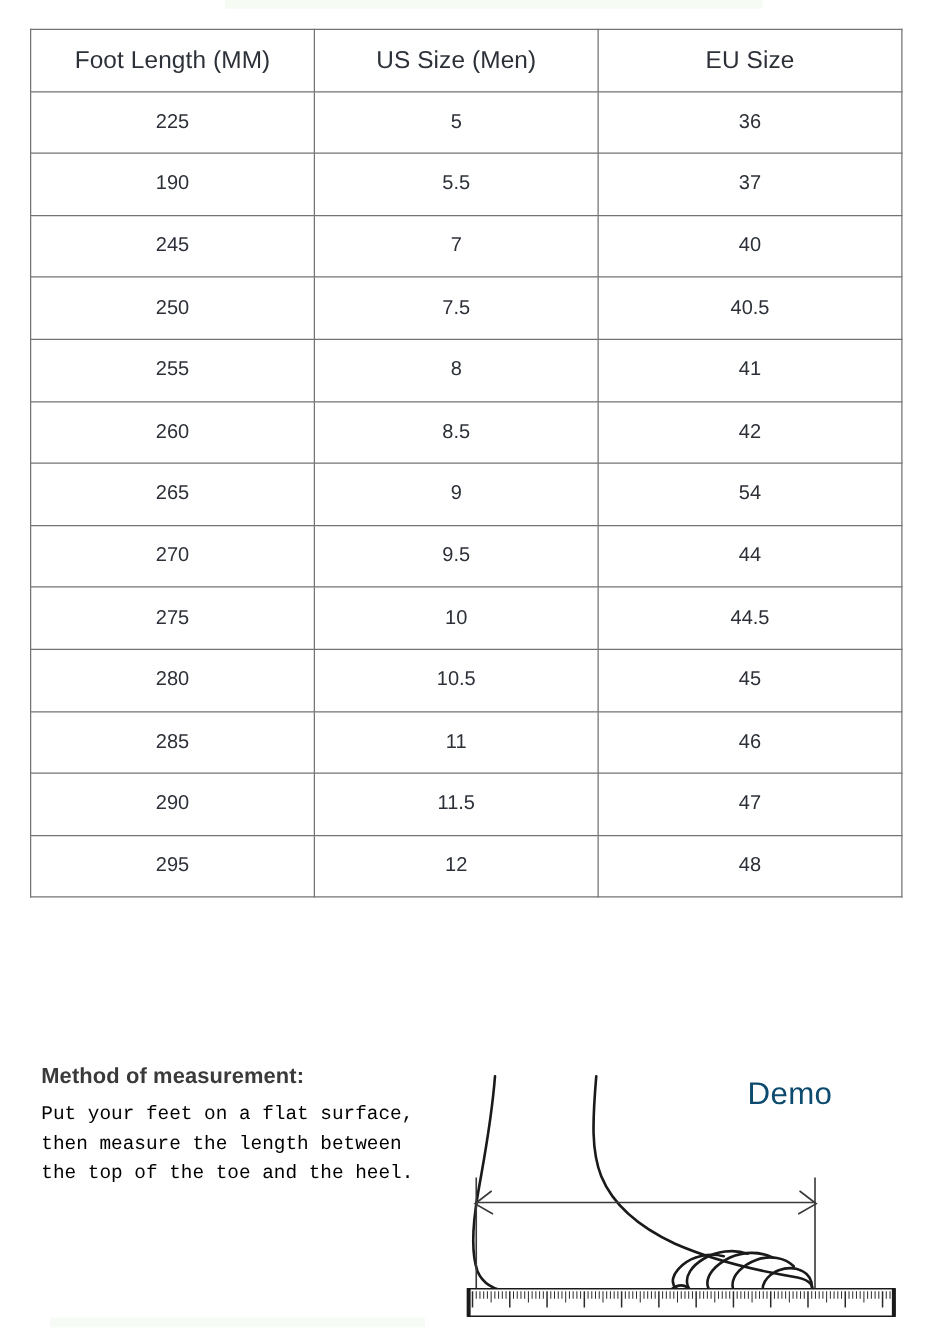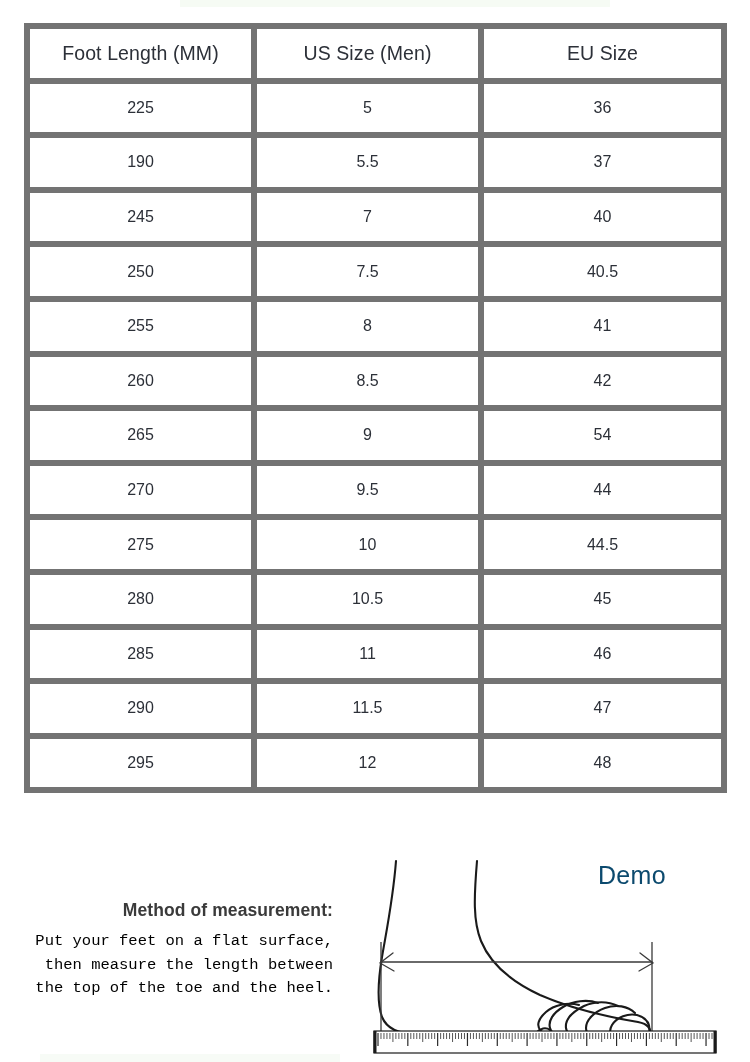--- a/index.html
+++ b/index.html
@@ -46,44 +46,43 @@
     width: 697px;
     border-collapse: collapse;
     table-layout: fixed;
   }
   table.size-table col.c1 { width: 227px; }
   table.size-table col.c2 { width: 227px; }
   table.size-table col.c3 { width: 243px; }
 
   table.size-table th,
   table.size-table td {
-    border: 6px solid #737373;
+    border: 1px solid #737373;
     height: 48.6px;
     text-align: center;
     vertical-align: middle;
     color: #2c3038;
     padding: 0;
   }
   table.size-table th {
     font-size: 19.5px;
     font-weight: 400;
     letter-spacing: 0.1px;
   }
   table.size-table td {
     font-size: 16px;
     font-weight: 400;
   }
 
   
   .method {
     position: absolute;
     left: 33px;
-    top: 900px;
+    top: 850px;
     width: 300px;
-    text-align: right;
   }
   .method-title {
     font-size: 17.5px;
     font-weight: 700;
     color: #3a3a3a;
     margin: 0 0 9px 0;
     letter-spacing: 0.1px;
   }
   .method-body {
     font-size: 15.5px;

